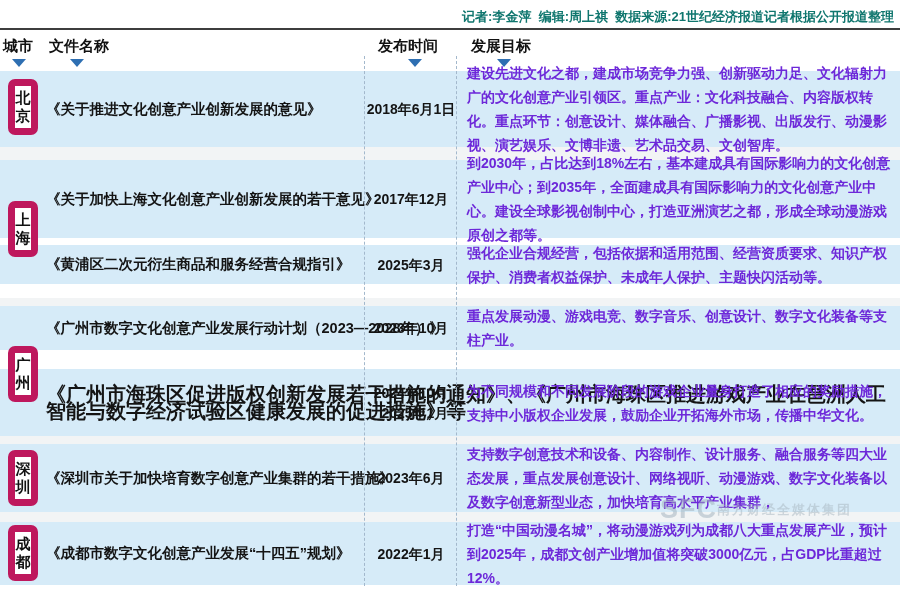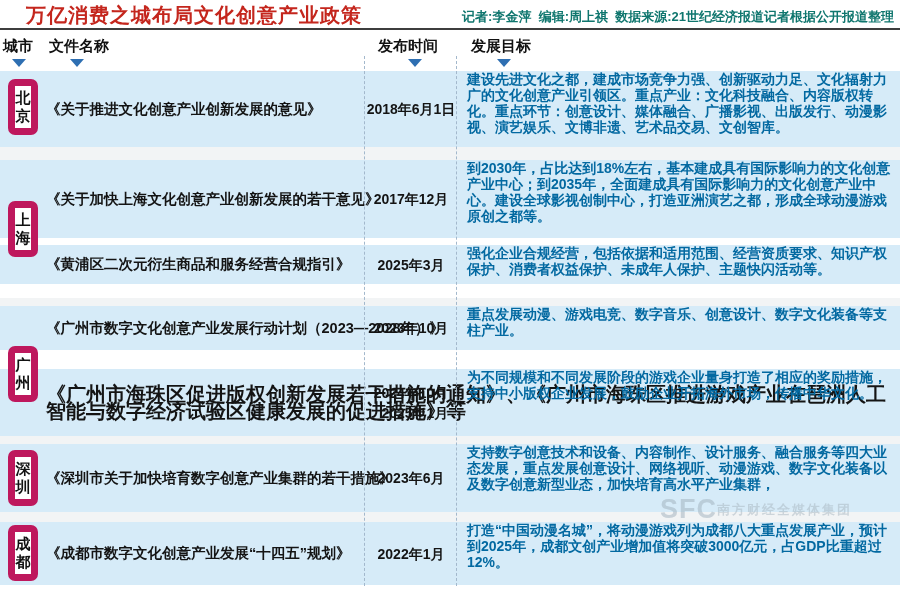--- a/index.html
+++ b/index.html
@@ -15,41 +15,40 @@
   .tri{position:absolute;top:59px;width:0;height:0;border-left:7px solid transparent;border-right:7px solid transparent;border-top:8px solid #2e6fb2;z-index:2;}
 
   .gap{position:absolute;left:0;width:900px;background:#f2f4f5;z-index:0;}
 
   .band{position:absolute;left:0;width:900px;background:#d6ebf8;z-index:1;}
   .cell-doc{position:absolute;left:46px;top:0;height:100%;display:flex;align-items:center;
             font-size:14.5px;line-height:17px;font-weight:700;color:#141414;}
   .cell-doc .inner{width:100%;}
   .cell-date{position:absolute;left:365px;top:0;width:92px;height:100%;display:flex;align-items:center;justify-content:center;
              text-align:right;font-size:14px;line-height:20px;font-weight:700;color:#141414;white-space:pre-line;}
-  .cell-goal{position:absolute;left:467px;top:0;width:426px;height:100%;display:flex;
-             font-size:14px;line-height:16px;font-weight:700;color:#0369a1;}
+  .cell-goal{position:absolute;left:467px;top:0;width:426px;height:100%;display:flex;align-items:center;
+             font-size:14px;line-height:24px;font-weight:700;color:#6d28d9;}
   .doc-w{width:215px;}
   .doc-wide{width:322px;font-size:20px;}
 
   .dashline{position:absolute;top:56px;height:530px;width:0;border-left:1px dashed #a3b8cc;z-index:2;}
 
   .city-cell{position:absolute;left:8px;width:30px;height:56px;background:#ffffff;border:7px solid #be185d;border-radius:7px;
              display:flex;align-items:center;justify-content:center;z-index:3;}
   .city-cell .txt{width:18px;font-size:15px;line-height:18px;font-weight:700;color:#111;text-align:center;word-break:break-all;}
 
   .watermark{position:absolute;left:660px;top:494px;z-index:4;display:flex;align-items:center;gap:0;opacity:0.5;pointer-events:none;}
   .wm-logo{font-size:27px;font-weight:700;color:#9fb0bc;letter-spacing:1px;}
   .wm-text{font-size:13px;font-weight:700;color:#a8b6c0;letter-spacing:2px;}
 </style>
 </head>
 <body>
 
 <div id="stage">
 
-  <div class="page-title">万亿消费之城布局文化创意产业政策</div>
   <div class="credits">记者:李金萍  编辑:周上祺  数据来源:21世纪经济报道记者根据公开报道整理</div>
   <div class="top-divider"></div>
 
   <div class="col-header" style="left:3px;">城市</div>
   <div class="col-header" style="left:49px;">文件名称</div>
   <div class="col-header" style="left:378px;">发布时间</div>
   <div class="col-header" style="left:471px;">发展目标</div>
 
   <div class="tri" style="left:12px;"></div>
   <div class="tri" style="left:70px;"></div>

